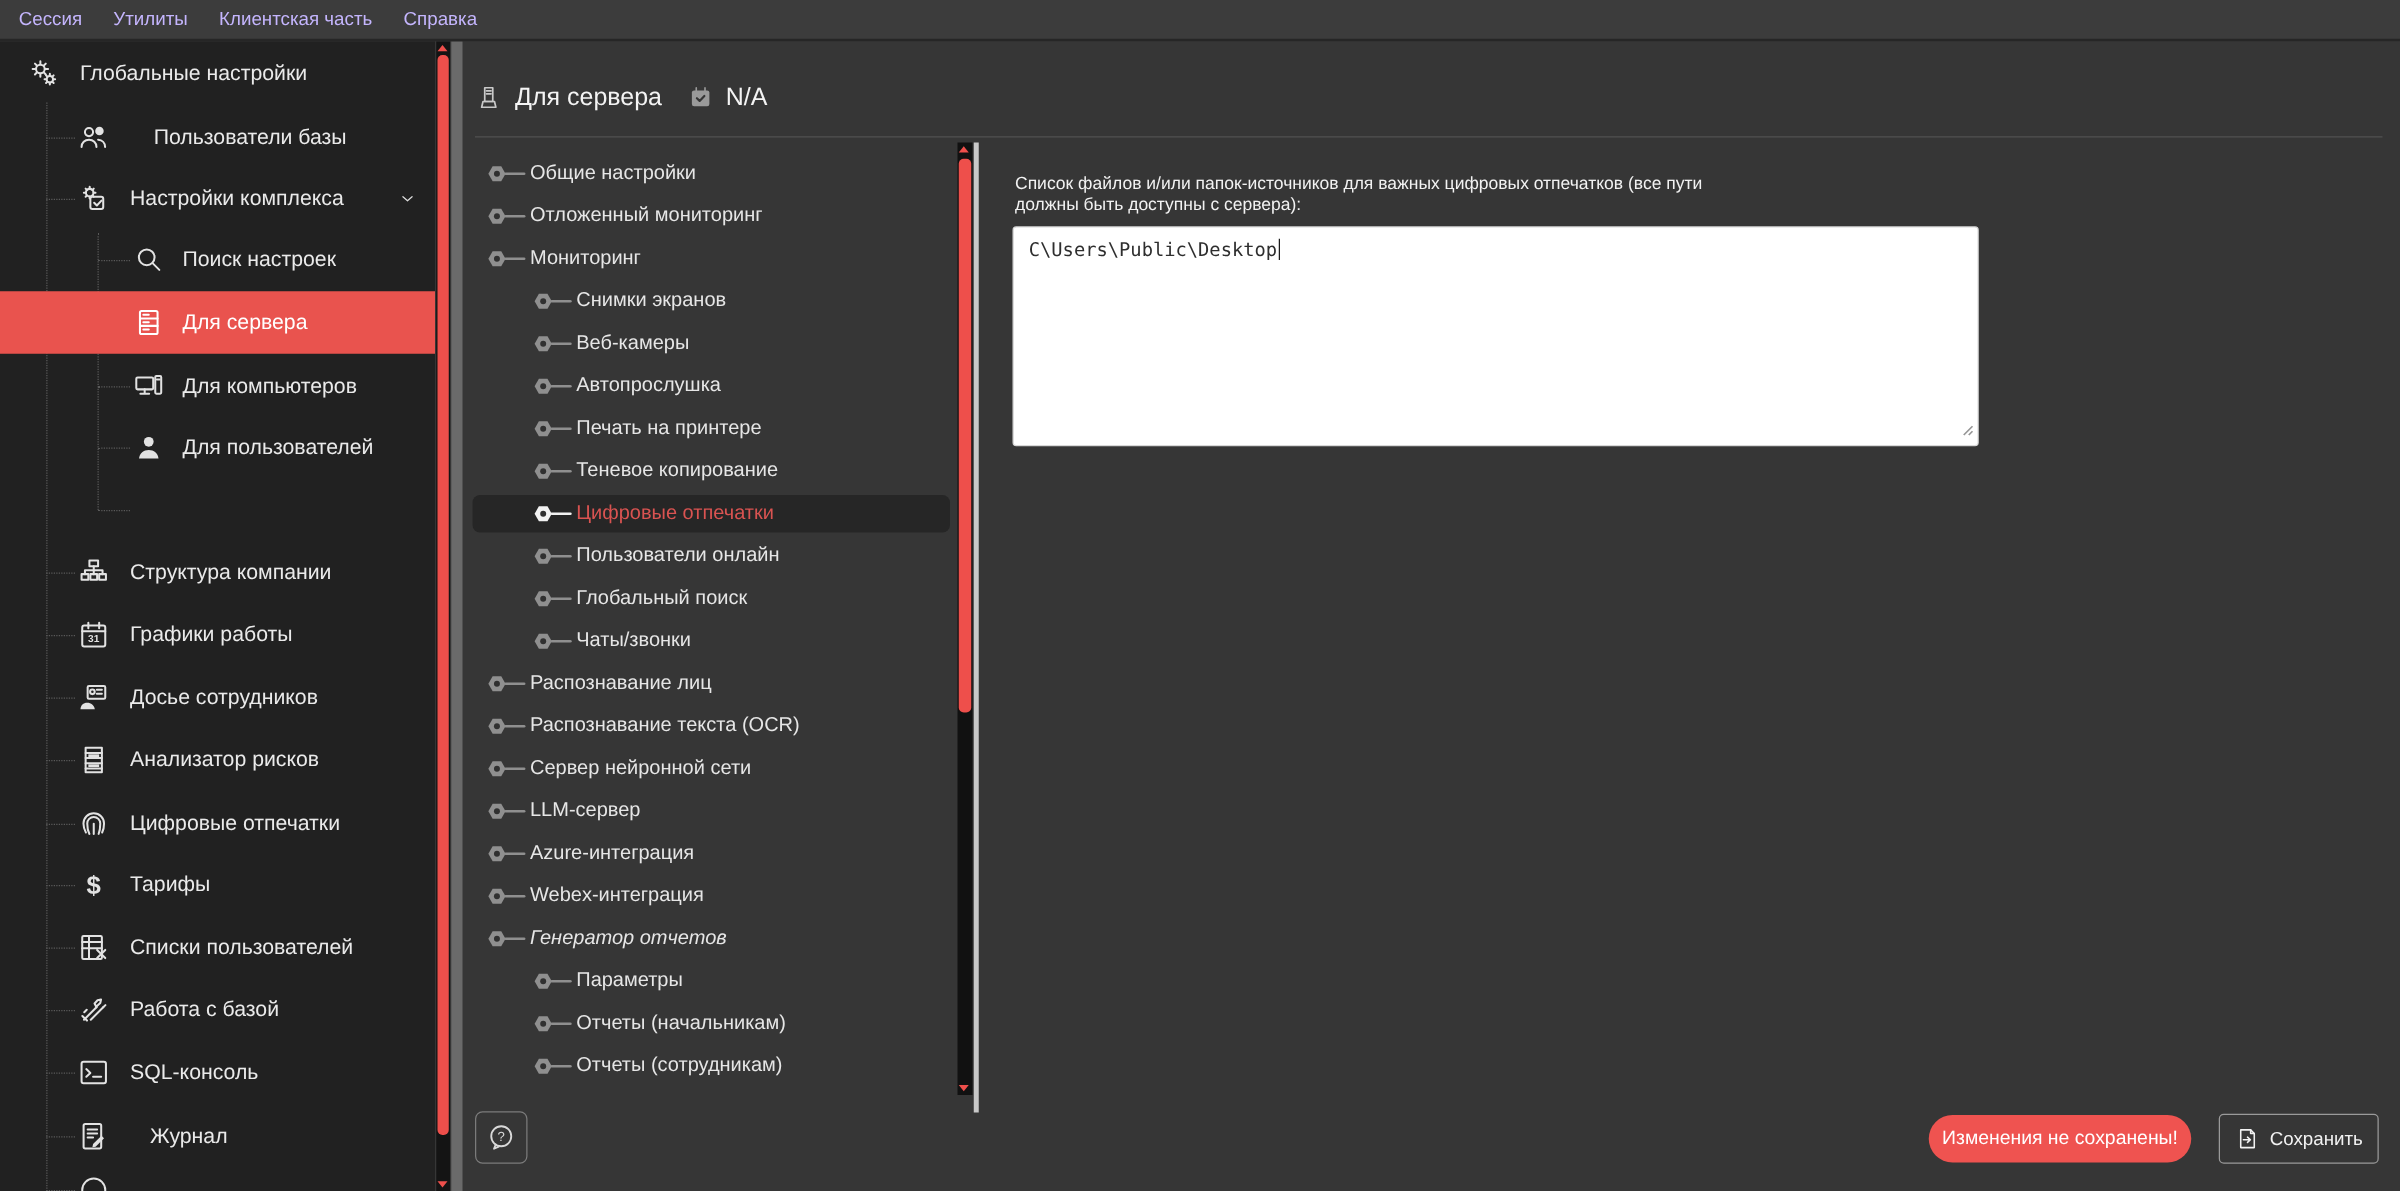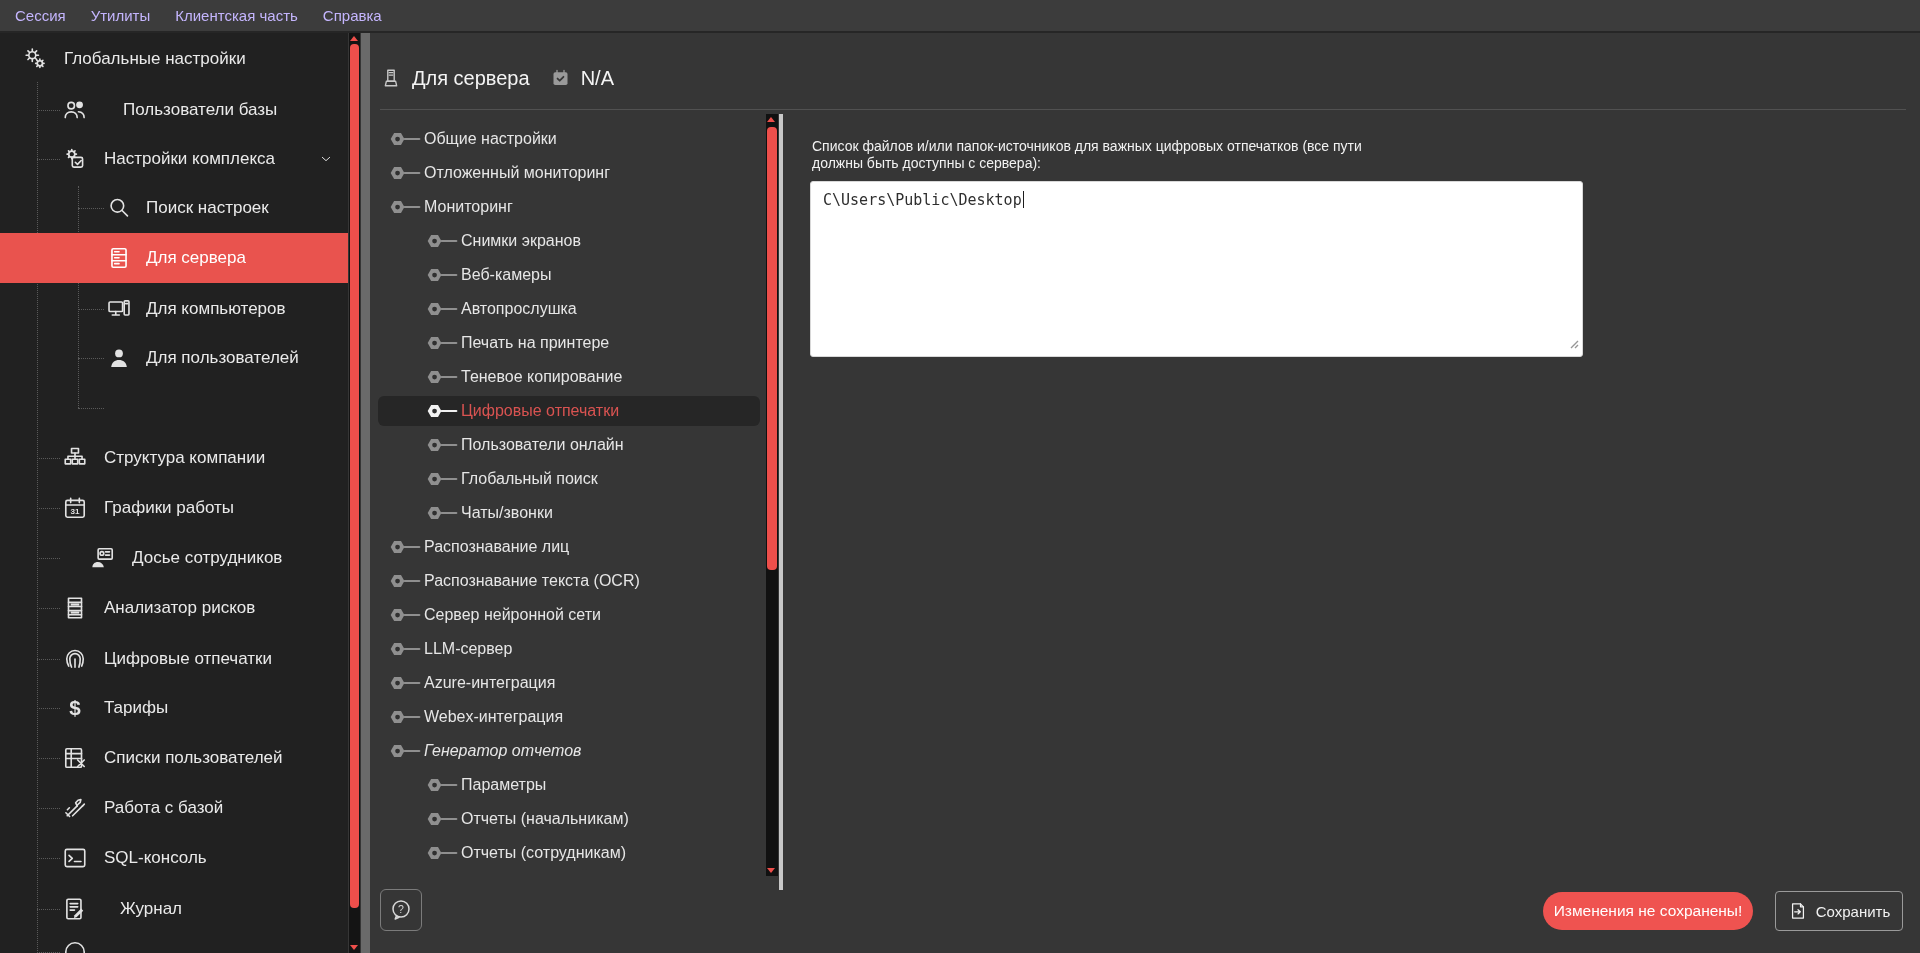--- a/index.html
+++ b/index.html
@@ -212,21 +212,21 @@
             <g class="stroke">
               <rect x="3.5" y="5" width="17" height="15.5" rx="1.5"></rect>
               <path d="M3.5 9.2h17M8 3v4M16 3v4"></path>
             </g>
             <text x="12" y="17.2" font-size="7.5" font-weight="bold" text-anchor="middle" fill="currentColor" font-family="Liberation Sans, sans-serif">31</text>
           </svg>
         </span>
         <span class="sb-label" style="left: 104px;">Графики работы</span>
       </div>
       <div class="dot-h" style="left: 37px; width: 23px; top: 525px;"></div>
-      <div class="sb-row" style="top: 500px; margin-left: 28px;">
+      <div class="sb-row" style="top: 500px;">
         <span class="sb-icon" style="left: 60px;">
           <svg viewBox="0 0 24 24">
             <g class="stroke">
               <rect x="7.5" y="3.5" width="13" height="9.5" rx="1"></rect>
               <circle cx="11" cy="7.8" r="1.7"></circle>
               <path d="M14.3 6.3h3.7M14.3 9.3h3.7"></path>
             </g>
             <path d="M12.8 20.6c-.5-3-2.8-4.8-5.6-4.8-2.9 0-5 2-5 4.8z" fill="currentColor"></path>
           </svg>
         </span>

